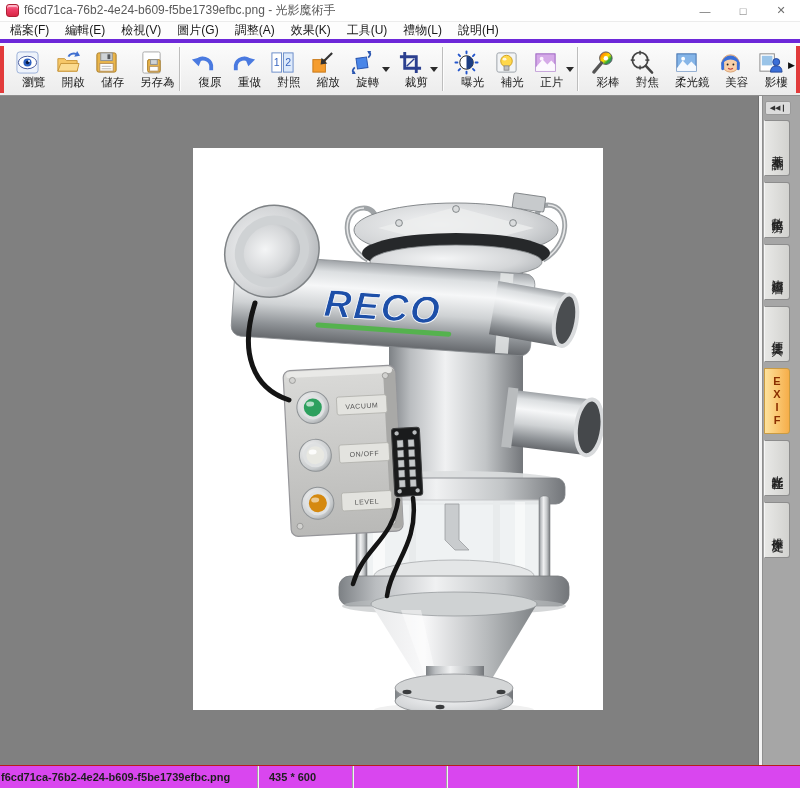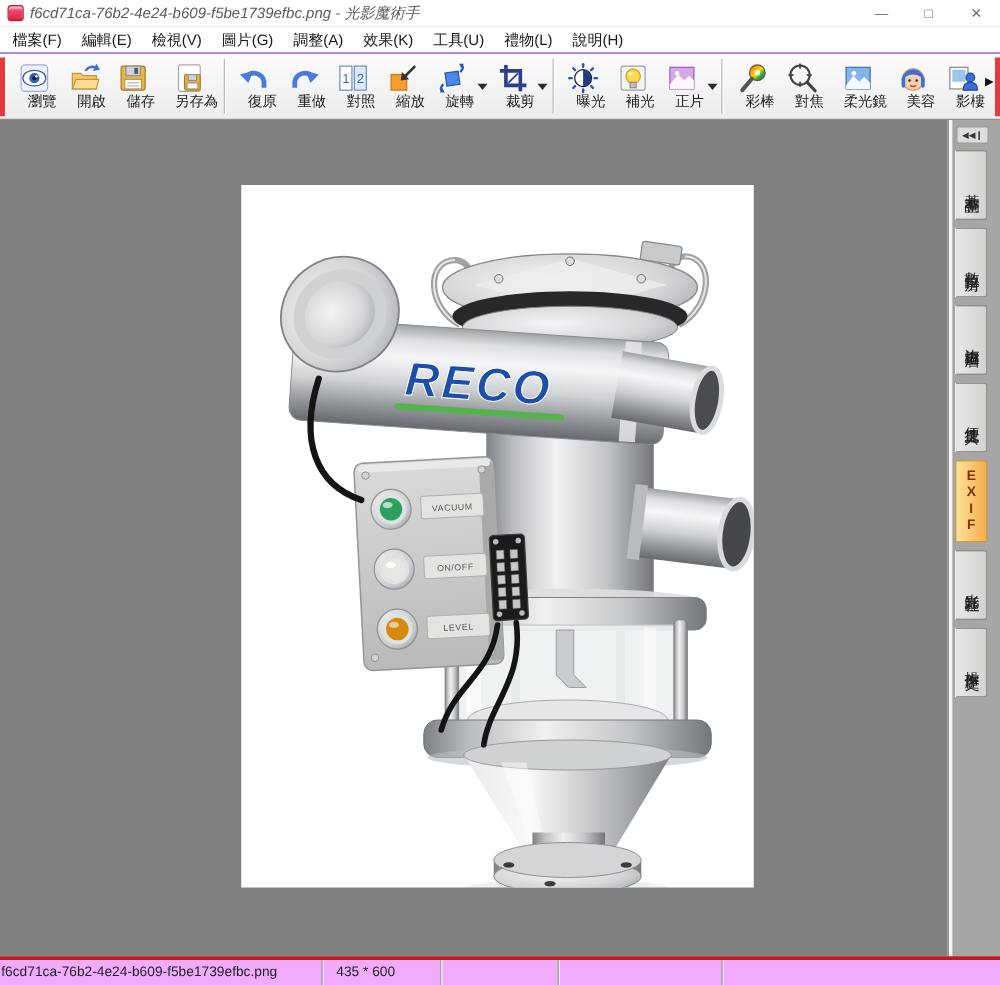--- a/index.html
+++ b/index.html
@@ -6,29 +6,29 @@
   html,body { width:800px; height:788px; overflow:hidden; }
   body { font-family:"Liberation Sans","DejaVu Sans",sans-serif; }
   #app { position:relative; width:800px; height:788px; background:#fff; }
 
   
   #titlebar { position:absolute; top:0; left:0; width:800px; height:22px;
     background:#ffffff; display:flex; align-items:center; border-bottom:1px solid #ececec;}
   #app-icon { width:13px; height:13px; margin:0 5px 0 6px; border-radius:3px;
     background:linear-gradient(#ff86a4 0%,#f0416a 38%,#d92744 100%);
     border:1px solid #b01f35; box-shadow:inset 0 2px 0 rgba(255,255,255,.45); }
-  #title-text { font-size:12px; color:#5a5a5a; white-space:nowrap;font-style:italic; }
+  #title-text { font-size:12px; color:#5a5a5a; white-space:nowrap; }
   #win-controls { margin-left:auto; display:flex; height:22px; }
   .win-btn { width:38px; height:22px; display:flex; align-items:center; justify-content:center;
     color:#707070; font-size:11px; cursor:default; }
 
   
   #menubar { position:absolute; top:22px; left:0; width:800px; height:21px;
     background:#fdfdfd; display:flex; align-items:center; padding-left:2px;
-    border-bottom:1px solid #6d28d9; }
+    border-bottom:4px solid #6d28d9; }
   .menu-item { font-size:12px; color:#1a1a1a; padding:2px 8px; white-space:nowrap; }
 
   
   #toolbar { position:absolute; top:43px; left:0; width:800px; height:53px;
     background:linear-gradient(#fcfcfc,#ececec); border-bottom:1px solid #8f8f8f;
     display:flex; align-items:center; padding:0 10px 0 8px; }
   .tb-btn { display:flex; flex-direction:column; align-items:center; justify-content:center;
     padding:2px 3px; margin:0 1px; min-width:34px; }
   .tb-btn svg { width:25px; height:25px; display:block; }
   .tb-label { font-size:11.5px; color:#1c1c1c; line-height:13px; margin-top:1px; white-space:nowrap;margin-left:12px; }
@@ -61,21 +61,21 @@
     background:linear-gradient(90deg,#e8e8e6,#d2d2cf);
     border:1px solid #8d8d8d; border-left-color:#f6f6f6; border-radius:0 3px 3px 0;
     display:flex; align-items:center; justify-content:center;
     writing-mode:vertical-rl; text-orientation:upright;
     font-size:12px; color:#1f1f1f; letter-spacing:1px; padding:6px 0; }
   .side-tab.active { background:linear-gradient(90deg,#fde19b,#f6ae4a);
     border-color:#c99b43; color:#8a2f00; font-weight:bold; font-size:11px; }
 
   
   #statusbar { position:absolute; left:0; bottom:0; width:800px; height:23px;
-    background:#f0abfc; border-top:3px solid #b91c1c; display:flex; }
+    background:#d946ef; border-top:1px solid #b91c1c; display:flex;font-weight:bold; }
   .sb-cell { height:100%; display:flex; align-items:center; font-size:11px; color:#1e1e1e;
     border-right:1px solid #a3a3a3; box-shadow:1px 0 0 #f2f2f2; padding-left:4px; white-space:nowrap; overflow:hidden; }
   .sb-c1 { width:258px; padding-left:1px; }
   .sb-c2 { width:95px; padding-left:11px; }
   .sb-c3 { width:94px; }
   .sb-c4 { width:131px; }
   .sb-c5 { flex:1; border-right:none; }
 </style>
 </head>
 <body>

